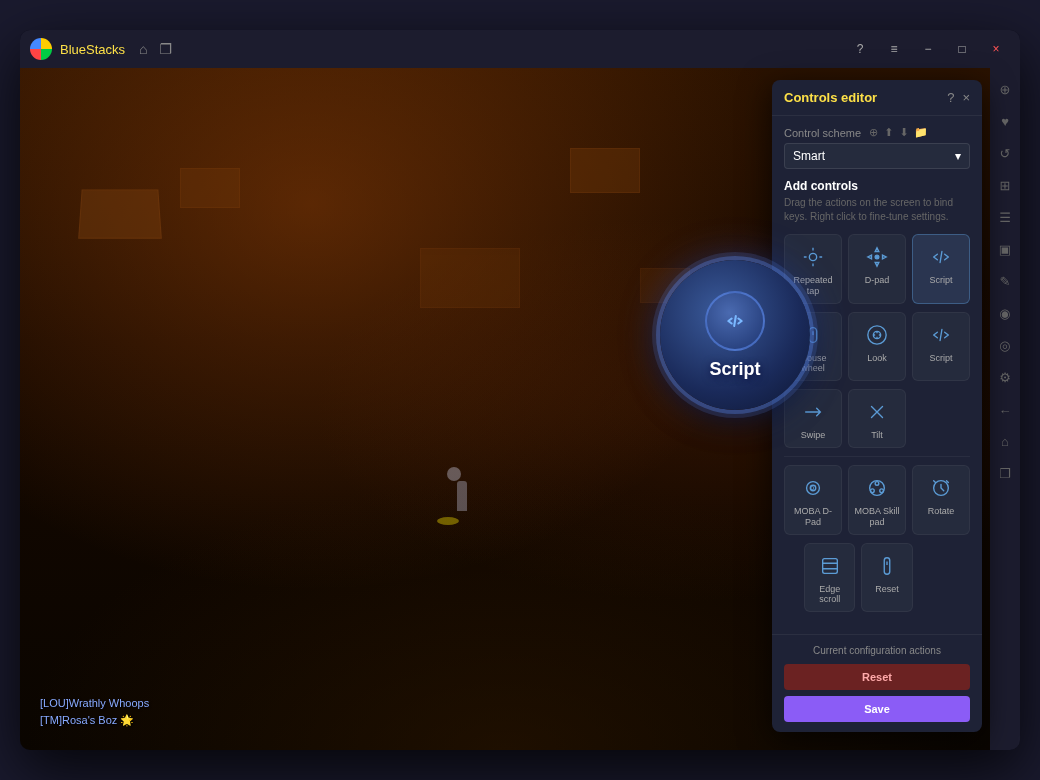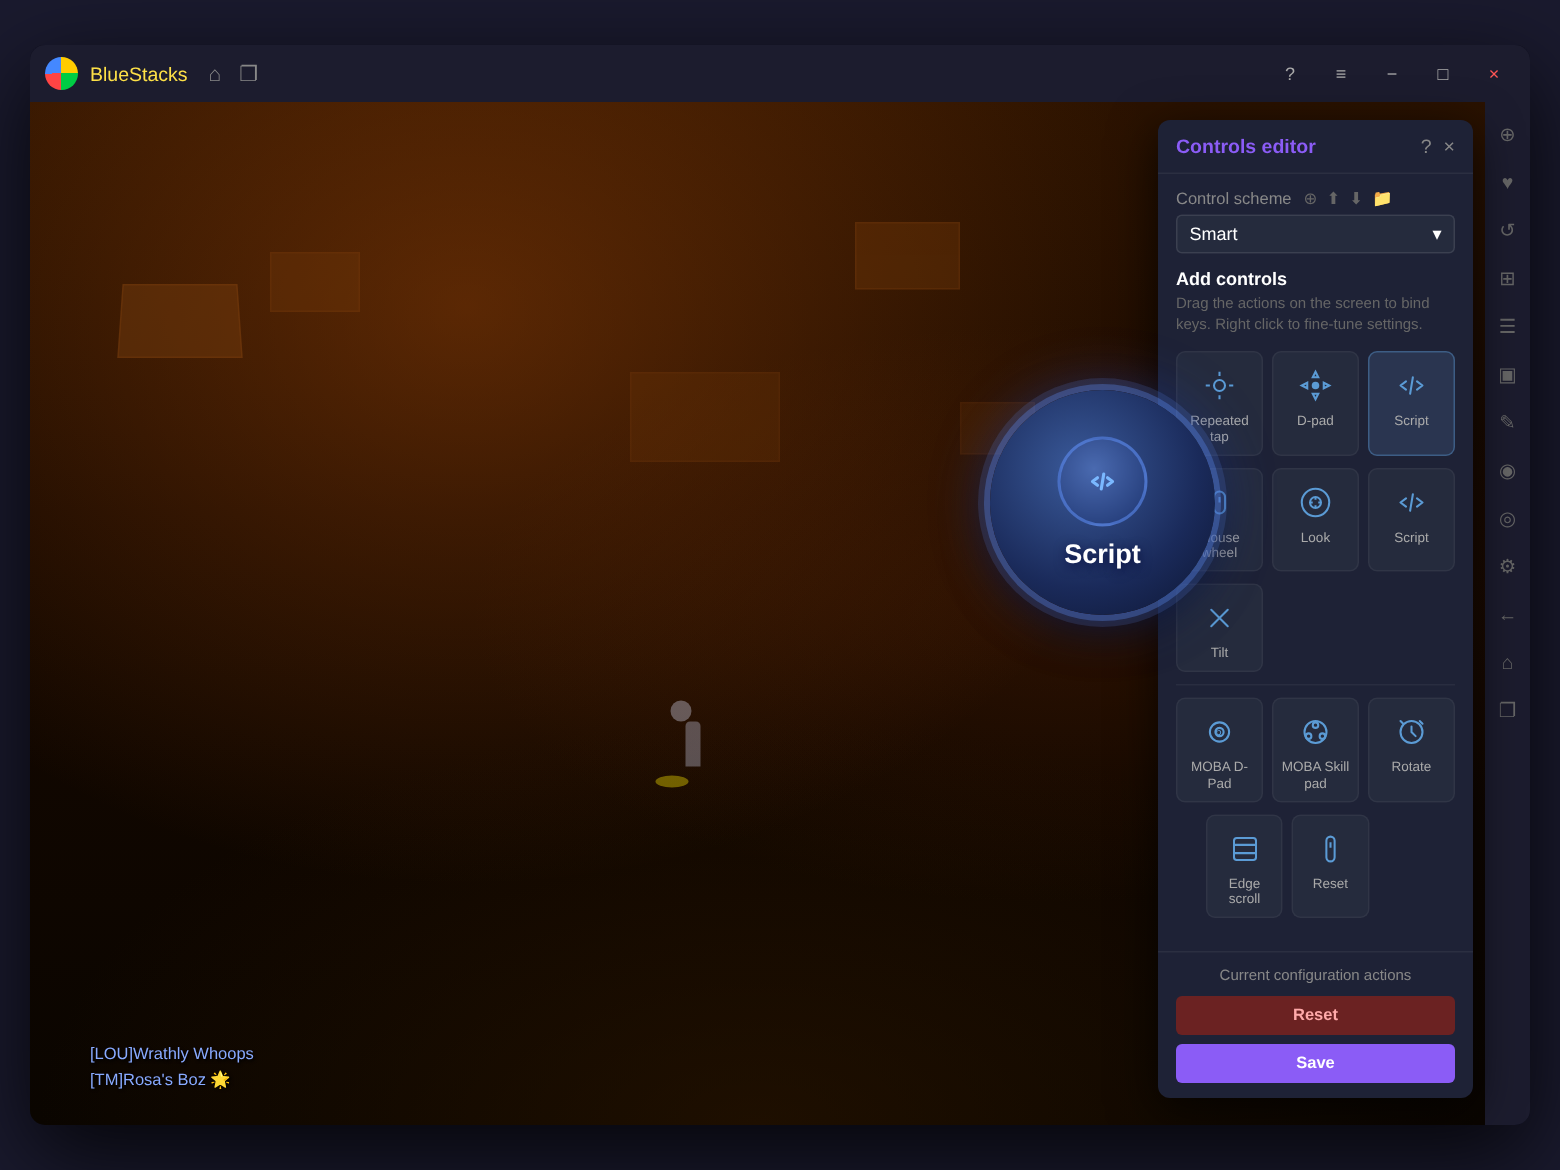--- a/index.html
+++ b/index.html
@@ -133,21 +133,21 @@
     .game-chat {
       position: absolute;
       bottom: 20px;
       left: 20px;
       color: #ccc;
       font-size: 11px;
       line-height: 1.6;
       text-shadow: 1px 1px 2px #000;
     }
     .chat-line { display: flex; gap: 4px; align-items: center; }
-    .chat-name { color: #88aaff; margin-left: 20px; }
+    .chat-name { color: #88aaff; }
 
     
     .controls-panel {
       position: absolute;
       right: 38px;
       top: 50px;
       width: 210px;
       background: #1e2236;
       border-radius: 8px;
       box-shadow: 0 8px 32px rgba(0,0,0,0.7);
@@ -155,21 +155,21 @@
       overflow: hidden;
     }
     .panel-header {
       display: flex;
       align-items: center;
       justify-content: space-between;
       padding: 10px 12px;
       border-bottom: 1px solid rgba(255,255,255,0.06);
     }
     .panel-title {
-      color: #8b5cf6;
+      color: #fde047;
       font-size: 13px;
       font-weight: 600;
     }
     .panel-header-icons {
       display: flex;
       gap: 8px;
       align-items: center;
     }
     .panel-icon-btn {
       color: #888;
@@ -538,20 +538,28 @@
             </svg>
           </div>
           <span class="control-item-label">Script</span>
         </div>
       </div>
 
       <div class="controls-grid">
         <div class="control-item">
           <div class="control-item-icon">
             <svg width="22" height="22" viewBox="0 0 24 24" fill="none" stroke="#5b9bd5" stroke-width="1.5">
+              <path stroke-linecap="round" d="M4 12h16M16 8l4 4-4 4"></path>
+            </svg>
+          </div>
+          <span class="control-item-label">Swipe</span>
+        </div>
+        <div class="control-item">
+          <div class="control-item-icon">
+            <svg width="22" height="22" viewBox="0 0 24 24" fill="none" stroke="#5b9bd5" stroke-width="1.5">
               <path d="M6 18L18 6M6 6l12 12" stroke-linecap="round"></path>
             </svg>
           </div>
           <span class="control-item-label">Tilt</span>
         </div>
       </div>
 
       <div class="controls-sep"></div>
 
       <div class="controls-grid">

